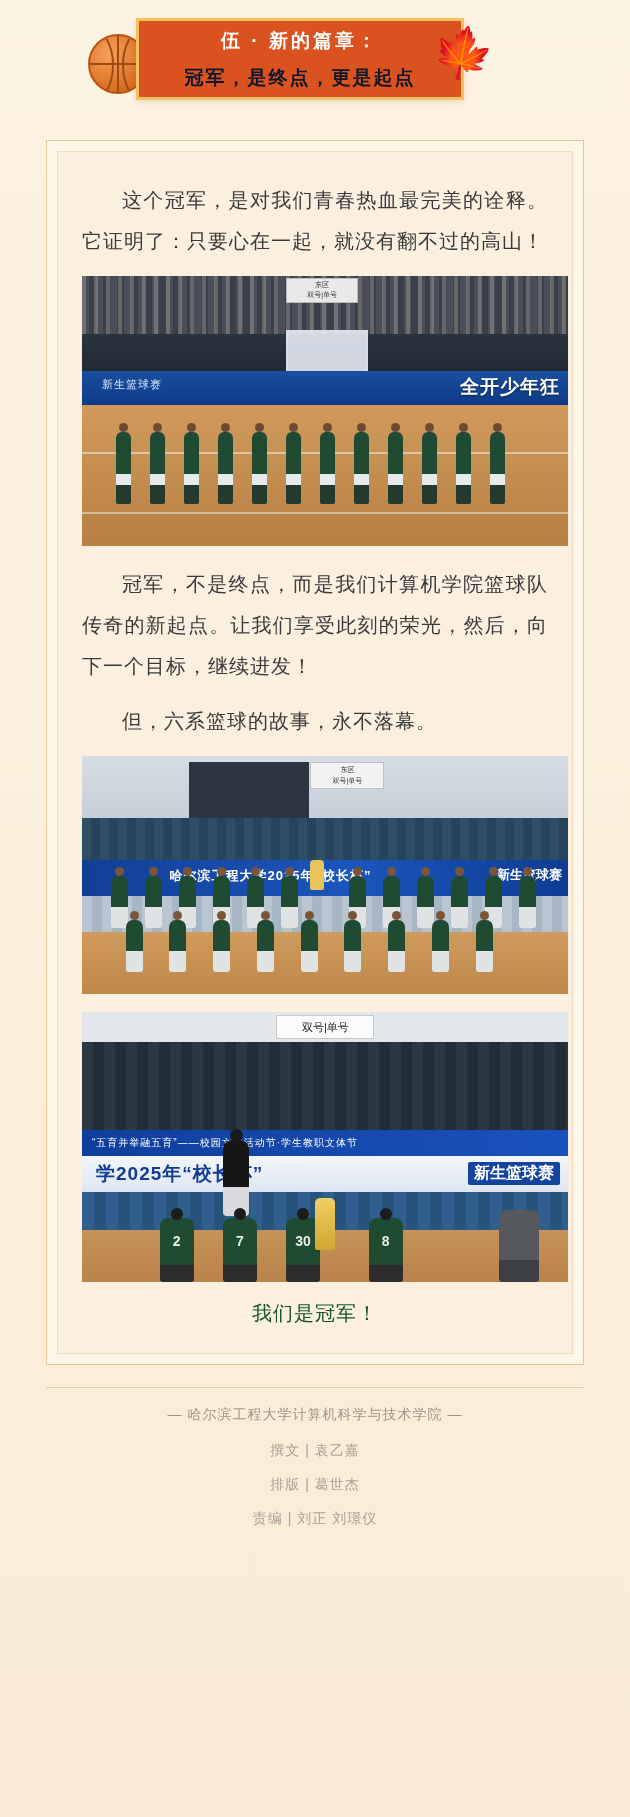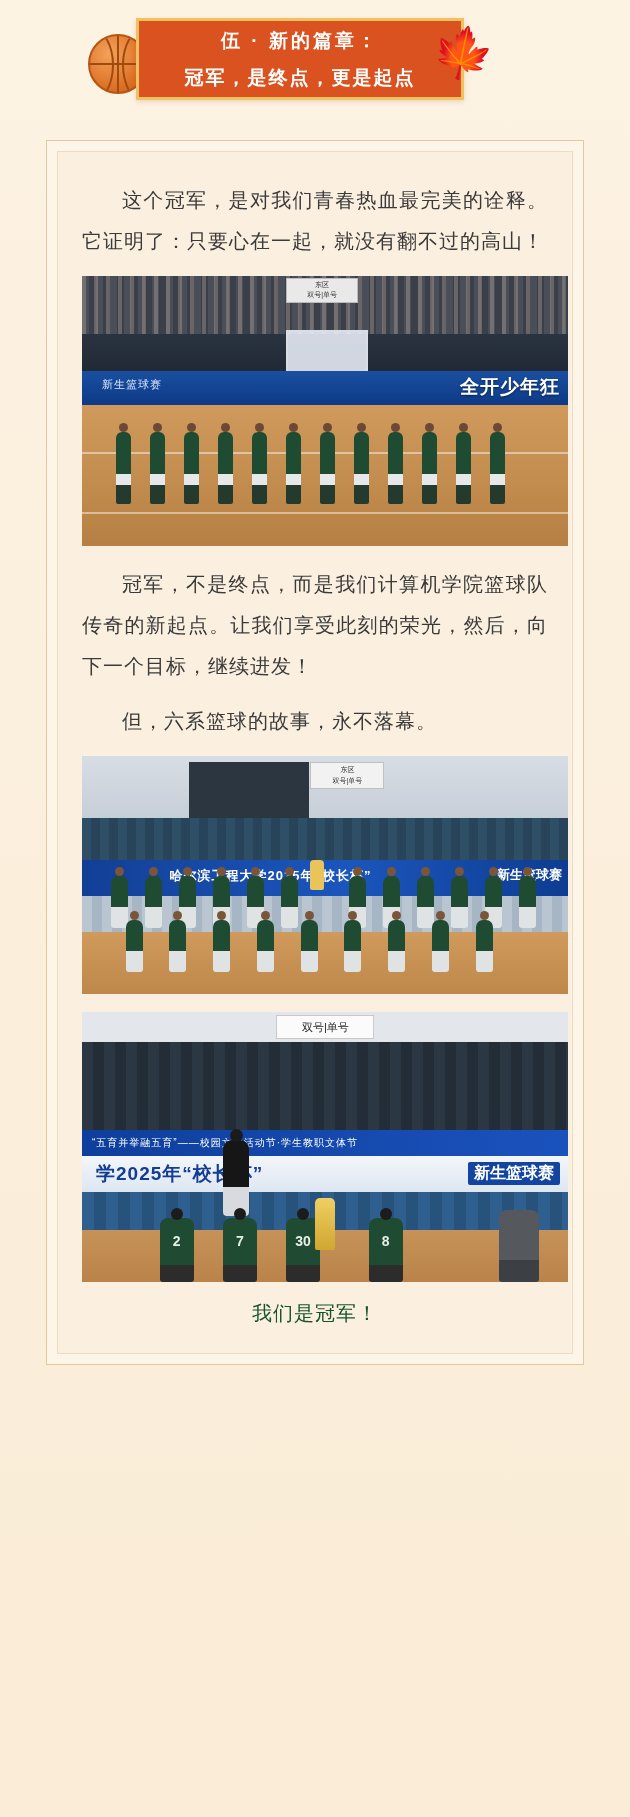--- a/index.html
+++ b/index.html
@@ -42,21 +42,21 @@
     gap: 11px;
     box-shadow: 0 2px 5px rgba(150,80,20,.18);
   }
   .banner-line1 {
     color: #ffffff;
     font-size: 19px;
     font-weight: bold;
     letter-spacing: 3px;
   }
   .banner-line2 {
-    color: #ffffff;
+    color: #0f172a;
     font-size: 19px;
     font-weight: bold;
     letter-spacing: 2px;
   }
   .basketball {
     position: absolute;
     left: 88px;
     top: 34px;
     width: 56px;
     height: 56px;
@@ -478,14 +478,20 @@
           <span class="h" style="left:59%;">8</span>
         </div>
         <div class="bigtrophy"></div>
         <div class="suit"></div>
       </div>
 
       <div class="closing">我们是冠军！</div>
     </div>
   </div>
 
+  <div class="footer">
+    <div class="org">— 哈尔滨工程大学计算机科学与技术学院 —</div>
+    <div class="credit">撰文 | 袁乙嘉</div>
+    <div class="credit">排版 | 葛世杰</div>
+    <div class="credit">责编 | 刘正 刘璟仪</div>
+  </div>
 
 </div>
 
 </body></html>

